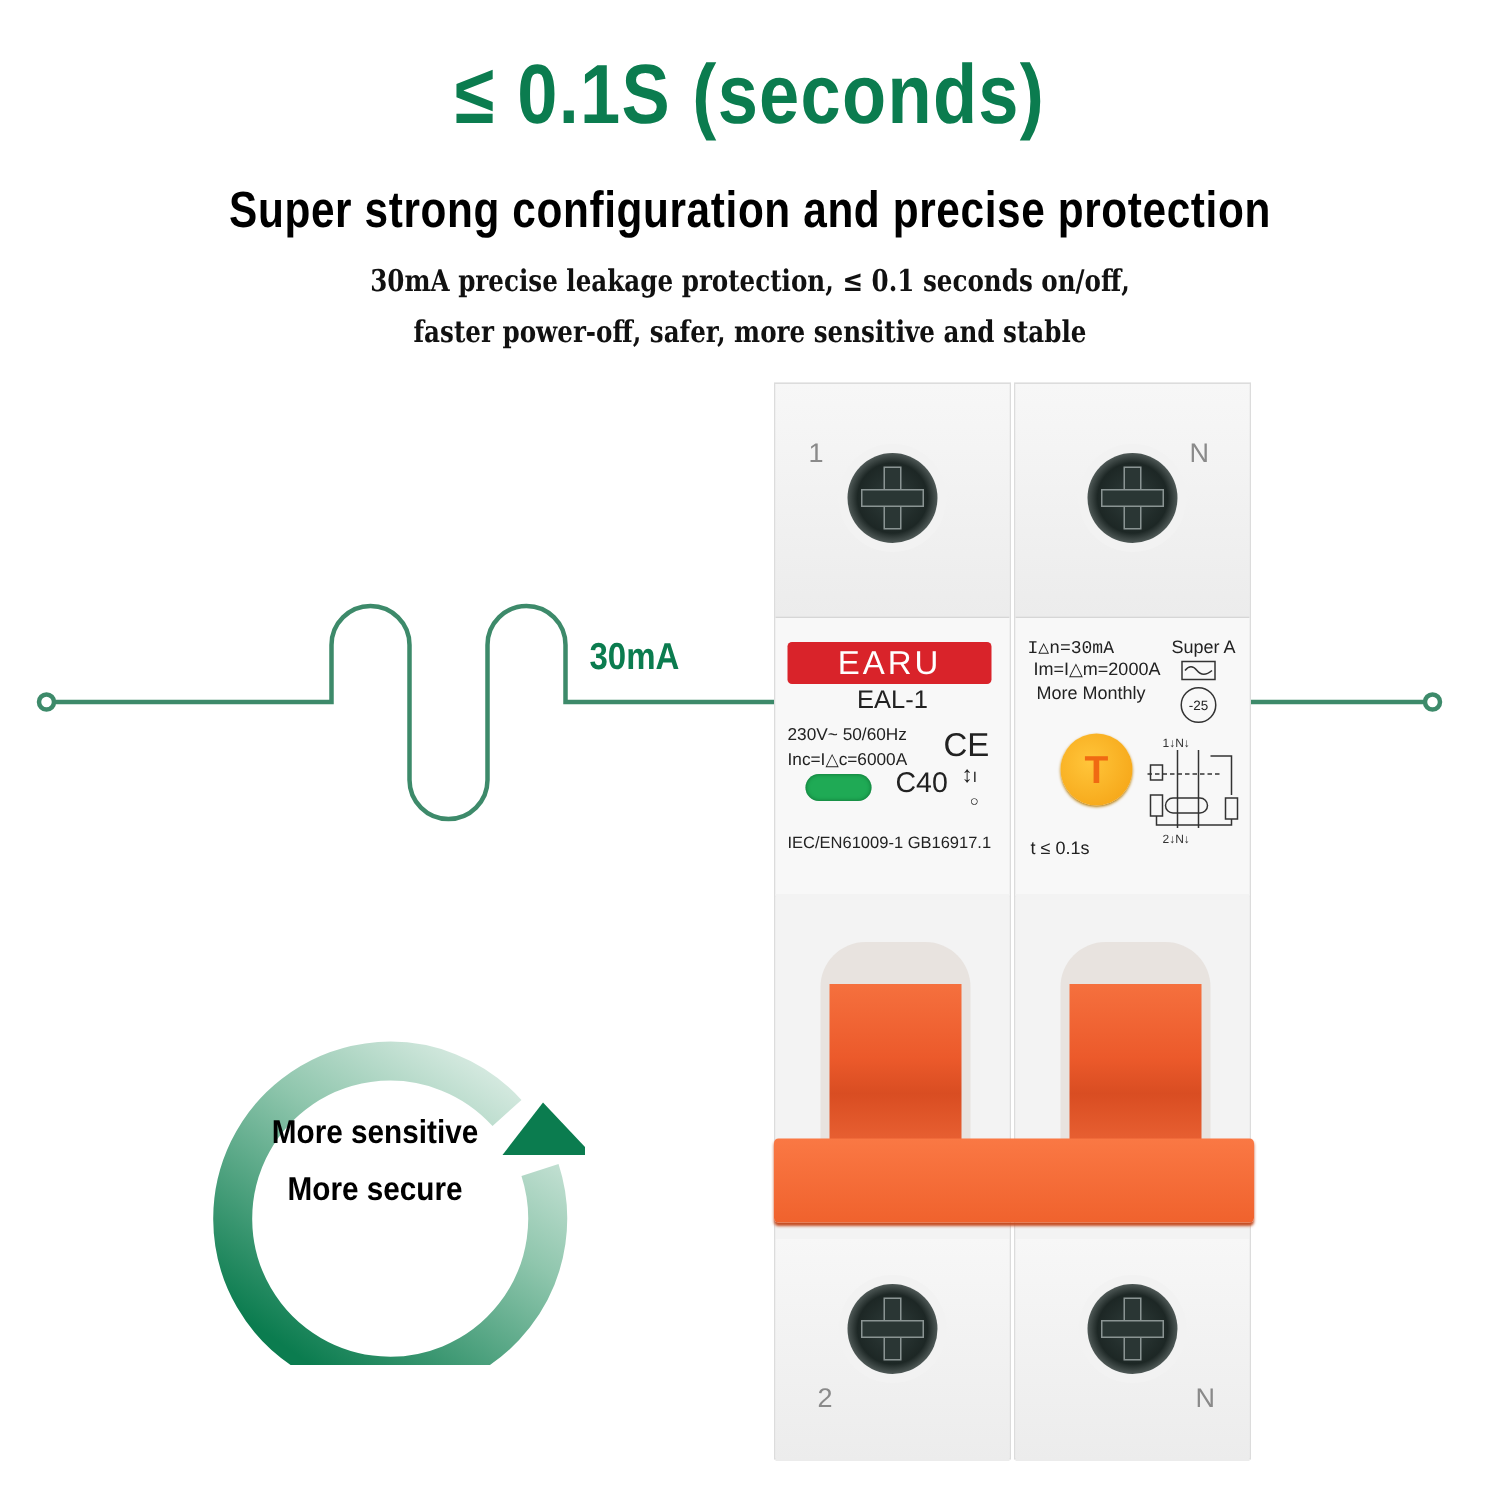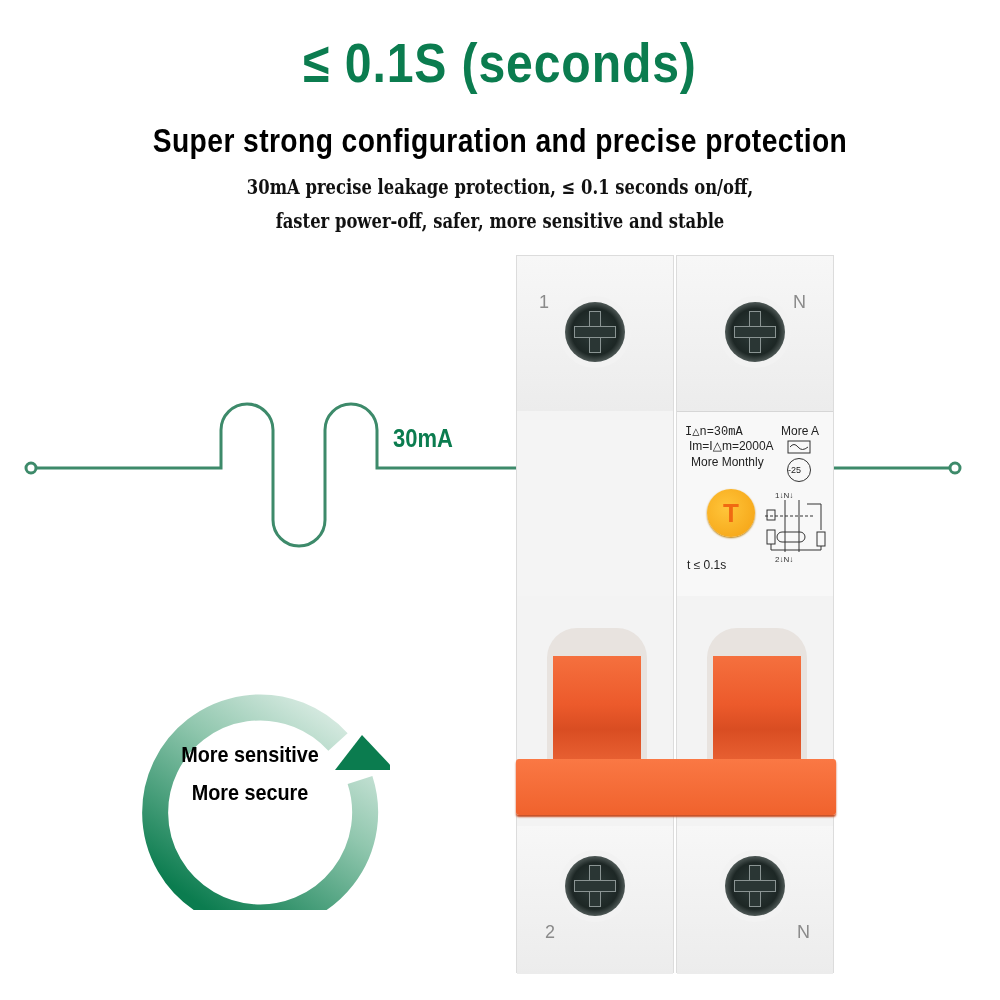--- a/index.html
+++ b/index.html
@@ -69,46 +69,57 @@
   </g>
 </svg>
 <div class="abs wave-label">30mA</div>
 
 <div class="abs breaker">
   <div class="pole pole-left">
     <div class="terminal-top">
       <span class="term-label" style="left:22px;top:36px;">1</span>
       <div class="screw" style="left:48px;top:46px;"></div>
     </div>
+    <div class="label-panel">
+      <div class="brand">EARU</div>
+      <div class="model">EAL-1</div>
+      <div class="spec" style="top:72px;">230V~  50/60Hz</div>
+      <div class="spec" style="top:87px;">Inc=I△c=6000A</div>
+      <div class="ce">CE</div>
+      <div class="led"></div>
+      <div class="rating">C40</div>
+      <div class="onoff">↕<span style="font-size:10px;">I<br>&nbsp;&nbsp;○</span></div>
+      <div class="std">IEC/EN61009-1 GB16917.1</div>
+    </div>
     <div class="handle-area">
       <div class="handle-slot" style="left:30px;">
         <div class="handle-orange"></div>
       </div>
     </div>
     <div class="terminal-bottom">
       <div class="screw" style="left:48px;top:30px;"></div>
       <span class="term-label" style="left:28px;top:96px;">2</span>
     </div>
   </div>
 
   <div class="pole pole-right">
     <div class="terminal-top">
       <div class="screw" style="left:48px;top:46px;"></div>
       <span class="term-label" style="left:116px;top:36px;">N</span>
     </div>
     <div class="label-panel">
       <div class="spec-r" style="left:8px;top:12px;font-family:Liberation Mono, monospace;">I△n=30mA</div>
-      <div class="spec-r" style="left:104px;top:12px;">More A</div>
+      <div class="spec-r" style="left:104px;top:12px;">Super A</div>
       <div class="spec-r" style="left:12px;top:27px;">Im=I△m=2000A</div>
       <svg class="spec-r" style="left:110px;top:28px;" width="24" height="14">
         <rect x="1" y="1" width="22" height="12" fill="none" stroke="#333" stroke-width="1"></rect>
         <path d="M3 7 Q7 2 11 7 T21 7" fill="none" stroke="#333" stroke-width="1"></path>
       </svg>
       <div class="spec-r" style="left:14px;top:43px;">More Monthly</div>
-      <div class="spec-r" style="left:110px;top:46px;width:22px;height:22px;border:1px solid #333;border-radius:50%;line-height:22px;font-size:9px;">-25</div>
+      <div class="spec-r" style="left:110px;top:46px;width:22px;height:22px;border:1px solid #333;border-radius:50%;text-align:center;line-height:22px;font-size:9px;">-25</div>
       <div class="test-btn">T</div>
       <svg class="schematic" width="68" height="74" viewBox="0 0 68 74">
         <g fill="none" stroke="#333" stroke-width="1">
           <text x="12" y="8" font-size="8" fill="#333" stroke="none" font-family="Liberation Sans, sans-serif">1↓N↓</text>
           <line x1="22" y1="10" x2="22" y2="62"></line>
           <line x1="36" y1="10" x2="36" y2="62"></line>
           <path d="M2 26 H50" stroke-dasharray="3 2"></path>
           <rect x="4" y="20" width="8" height="10"></rect>
           <rect x="4" y="40" width="8" height="14"></rect>
           <rect x="14" y="42" width="28" height="10" rx="5"></rect>

